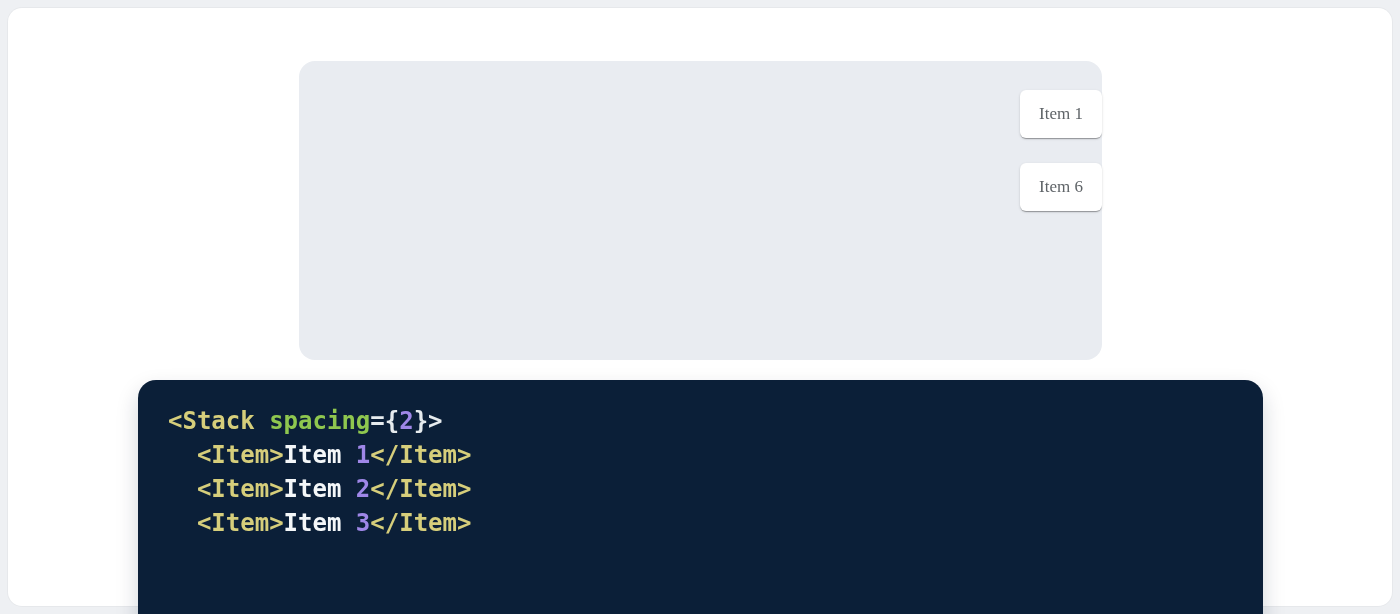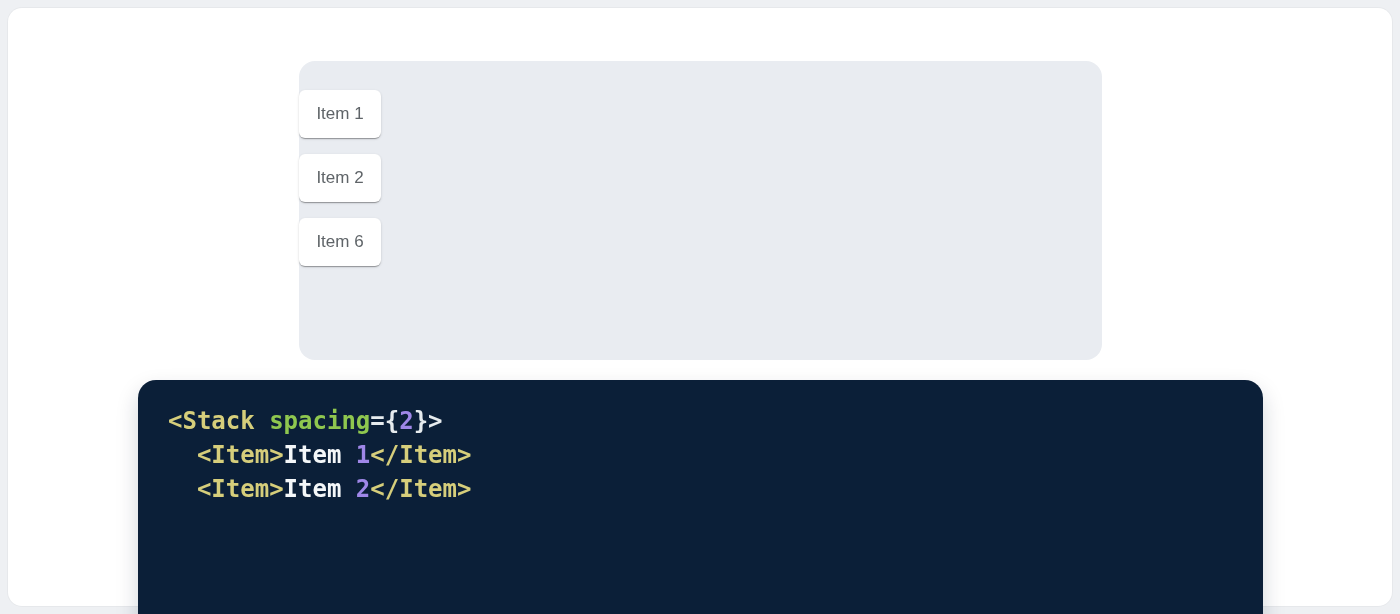--- a/index.html
+++ b/index.html
@@ -27,25 +27,26 @@
   .demo-panel {
     position: absolute;
     left: 299px;
     top: 61px;
     width: 803px;
     height: 299px;
     background: var(--panel, #e9ecf1);
     border-radius: 16px;
     display: flex;
     flex-direction: column;
-    align-items: flex-start;
+    align-items: flex-end;
     padding-top: 29px;
     box-sizing: border-box;
-    gap: 16px;
+    gap: 25px;
     z-index: 1;
+    font-family: Liberation Serif, serif;
   }
   .item-card {
     width: 82px;
     height: 48px;
     background: var(--surface, #ffffff);
     border-radius: 6px;
     box-shadow: 0 2px 1px -1px rgba(0,0,0,0.2),
                 0 1px 1px 0 rgba(0,0,0,0.14),
                 0 1px 3px 0 rgba(0,0,0,0.12);
     display: flex;
@@ -86,28 +87,26 @@
 
 <div class="stage">
 
   <div class="page-surface"></div>
 
   <div class="demo-panel">
     <div class="item-card">
       <span>Item 1</span>
     </div>
     <div class="item-card">
-      <span>Item 2</span>
-    </div>
-    <div class="item-card">
       <span>Item 6</span>
     </div>
   </div>
 
   <div class="code-block">
     <div>
         <div class="code-line"><span class="tok-tag">&lt;Stack</span><span class="tok-plain"> </span><span class="tok-attr">spacing</span><span class="tok-punct">={</span><span class="tok-num">2</span><span class="tok-punct">}&gt;</span></div>
         <div class="code-line"><span class="tok-plain">  </span><span class="tok-tag">&lt;Item&gt;</span><span class="tok-plain">Item </span><span class="tok-num">1</span><span class="tok-tag">&lt;/Item&gt;</span></div>
         <div class="code-line"><span class="tok-plain">  </span><span class="tok-tag">&lt;Item&gt;</span><span class="tok-plain">Item </span><span class="tok-num">2</span><span class="tok-tag">&lt;/Item&gt;</span></div>
+        <div class="code-line"><span class="tok-plain">  </span><span class="tok-tag">&lt;Item&gt;</span><span class="tok-plain">Item </span><span class="tok-num">3</span><span class="tok-tag">&lt;/Item&gt;</span></div>
       </div>
   </div>
 
 </div>
 
 </body></html>

